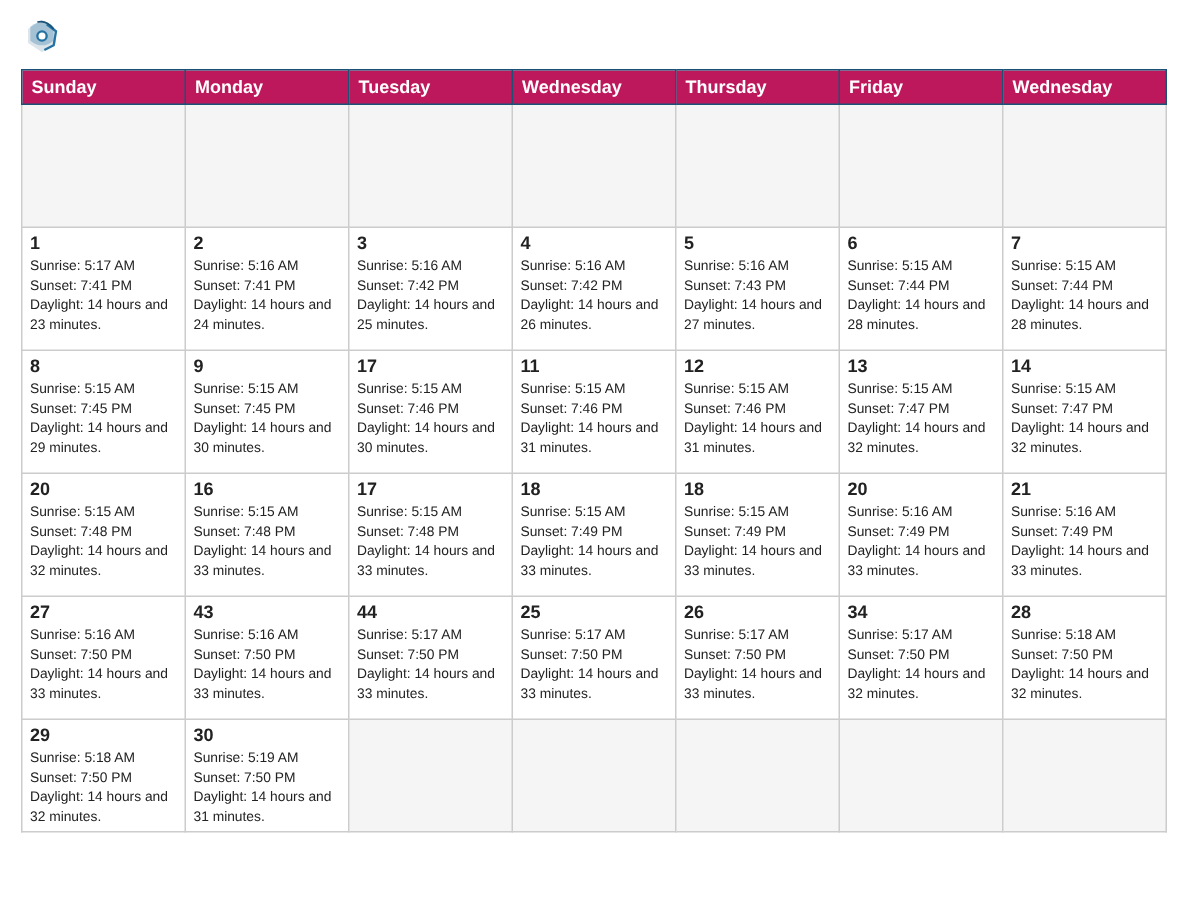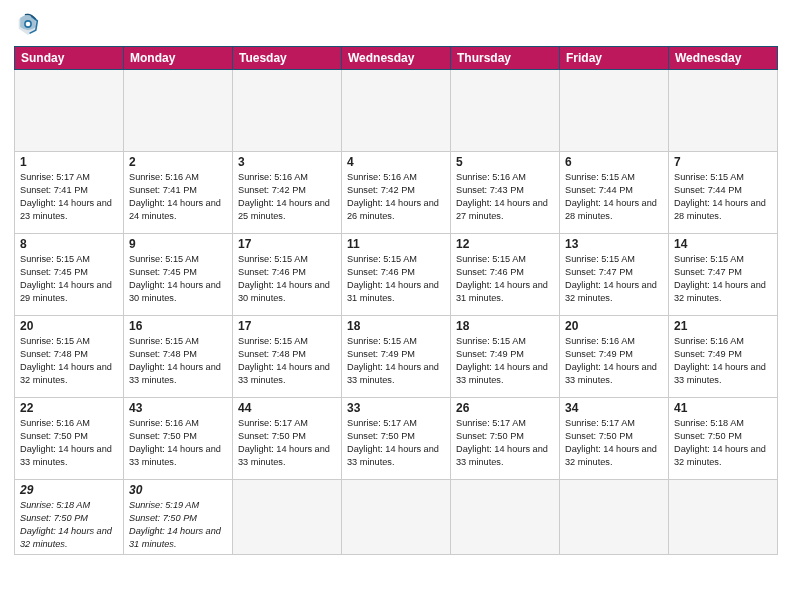--- a/index.html
+++ b/index.html
@@ -81,21 +81,20 @@
       color: #222;
       display: block;
       margin-bottom: 2px;
     }
     .cell-text {
       line-height: 1.4;
       font-size: 9.2px;
     }
     .last-row td {
       height: 70px;
-      font-style: italic;
     }
   </style>
 </head>
 <body>
 
 <div class="page">
   <div class="header">
     <div class="logo">
       <svg class="logo-icon" viewBox="0 0 36 36">
         <rect x="0" y="0" width="36" height="36" fill="white"></rect>
@@ -224,45 +223,45 @@
             <span class="day-num">20</span>
             <div class="cell-text">Sunrise: 5:16 AM<br>Sunset: 7:49 PM<br>Daylight: 14 hours and 33 minutes.</div>
           </td>
           <td>
             <span class="day-num">21</span>
             <div class="cell-text">Sunrise: 5:16 AM<br>Sunset: 7:49 PM<br>Daylight: 14 hours and 33 minutes.</div>
           </td>
         </tr>
         <tr>
           <td>
-            <span class="day-num">22</span>
+            <span class="day-num">27</span>
             <div class="cell-text">Sunrise: 5:16 AM<br>Sunset: 7:50 PM<br>Daylight: 14 hours and 33 minutes.</div>
           </td>
           <td>
             <span class="day-num">43</span>
             <div class="cell-text">Sunrise: 5:16 AM<br>Sunset: 7:50 PM<br>Daylight: 14 hours and 33 minutes.</div>
           </td>
           <td>
             <span class="day-num">44</span>
             <div class="cell-text">Sunrise: 5:17 AM<br>Sunset: 7:50 PM<br>Daylight: 14 hours and 33 minutes.</div>
           </td>
           <td>
-            <span class="day-num">33</span>
+            <span class="day-num">25</span>
             <div class="cell-text">Sunrise: 5:17 AM<br>Sunset: 7:50 PM<br>Daylight: 14 hours and 33 minutes.</div>
           </td>
           <td>
             <span class="day-num">26</span>
             <div class="cell-text">Sunrise: 5:17 AM<br>Sunset: 7:50 PM<br>Daylight: 14 hours and 33 minutes.</div>
           </td>
           <td>
             <span class="day-num">34</span>
             <div class="cell-text">Sunrise: 5:17 AM<br>Sunset: 7:50 PM<br>Daylight: 14 hours and 32 minutes.</div>
           </td>
           <td>
-            <span class="day-num">41</span>
+            <span class="day-num">28</span>
             <div class="cell-text">Sunrise: 5:18 AM<br>Sunset: 7:50 PM<br>Daylight: 14 hours and 32 minutes.</div>
           </td>
         </tr>
         <tr class="last-row">
           <td>
             <span class="day-num">29</span>
             <div class="cell-text">Sunrise: 5:18 AM<br>Sunset: 7:50 PM<br>Daylight: 14 hours and 32 minutes.</div>
           </td>
           <td>
             <span class="day-num">30</span>

